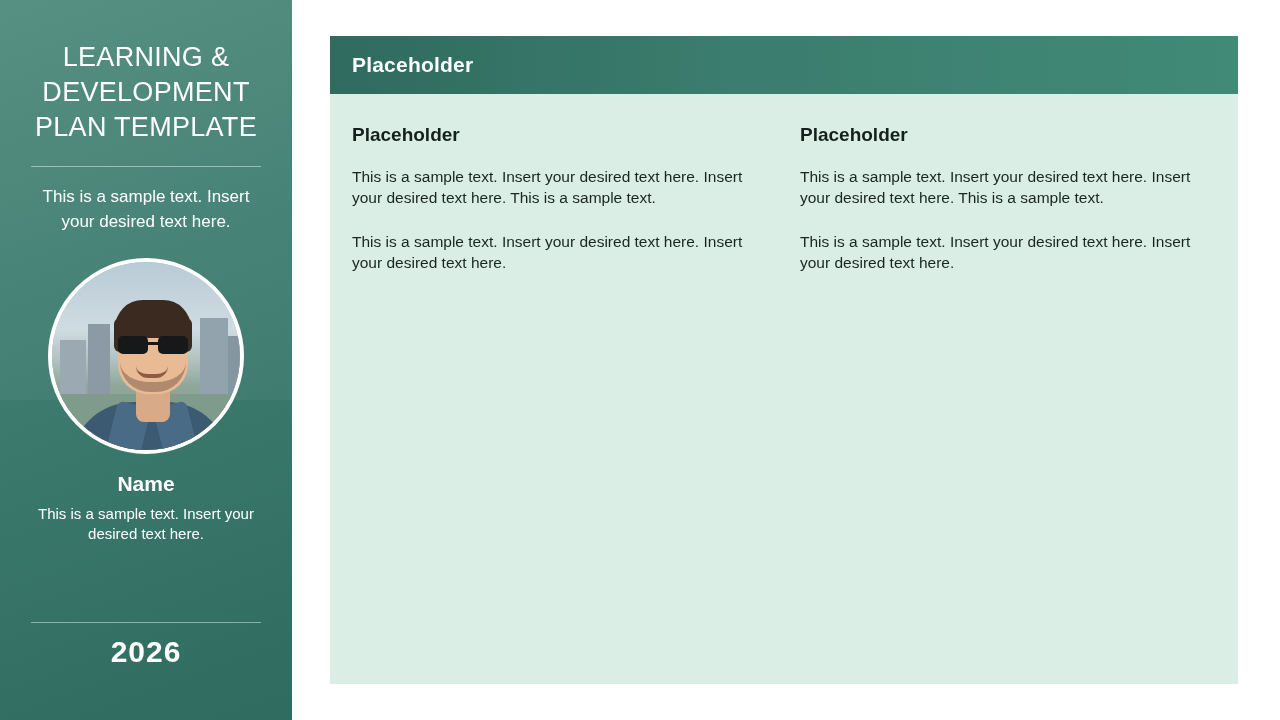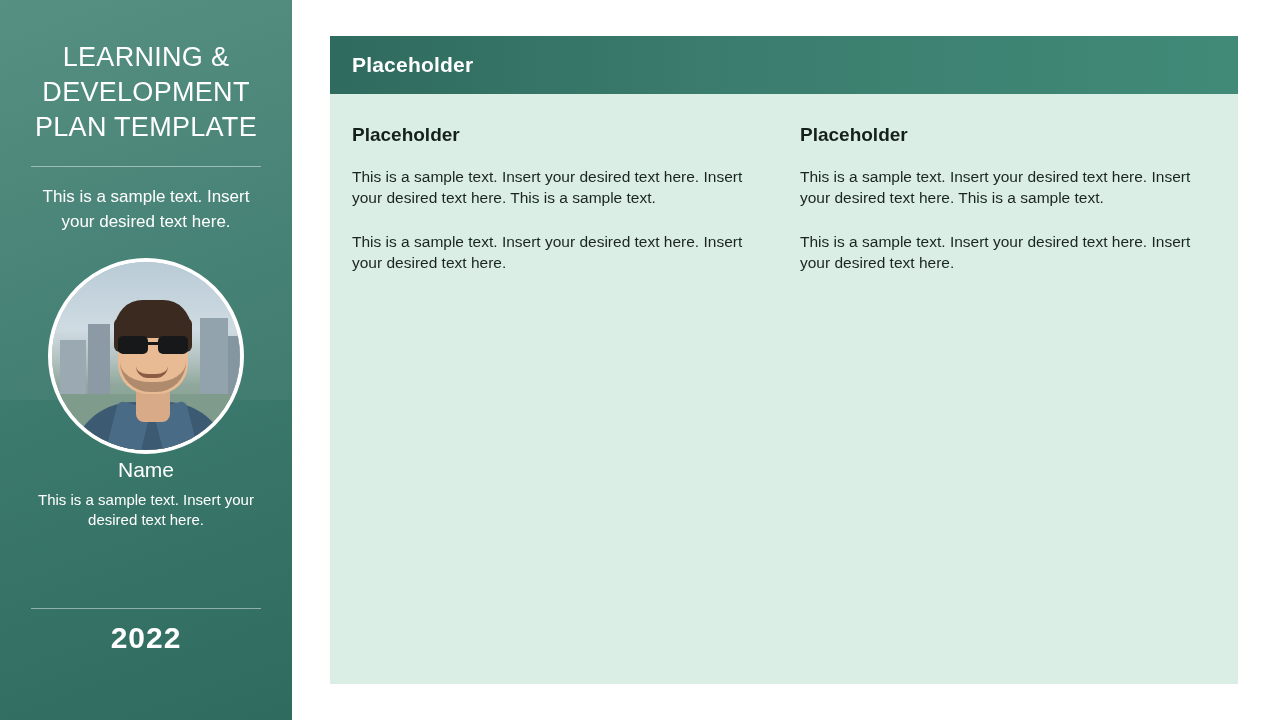--- a/index.html
+++ b/index.html
@@ -122,22 +122,22 @@
   }
   .beard {
     position:absolute; left:68px; top:96px; width:66px; height:34px;
     border-bottom: 10px solid rgba(70,48,36,0.35);
     border-radius: 0 0 30px 30px;
   }
 
   .person-name {
     color: #ffffff;
     font-size: 21px;
-    font-weight: 400;
-    margin-top: 4px;
+    font-weight: 700;
+    margin-top: 18px;
     text-align: center;
   }
   .person-desc {
     color: #ffffff;
     font-size: 15px;
     line-height: 20px;
     text-align: center;
     width: 238px;
     margin-top: 8px;
     font-weight: 400;
@@ -232,21 +232,21 @@
             <div class="bridge"></div>
             <div class="lens-r"></div>
           </div>
         </div>
       </div>
 
       <div class="person-name">Name</div>
       <p class="person-desc">This is a sample text. Insert your desired text here.</p>
 
       <div class="divider-bottom"></div>
-      <div class="year">2022</div>
+      <div class="year">2026</div>
     </div>
   </aside>
 
   <section class="content">
     <div class="content-header">
       <span class="content-header-title">Placeholder</span>
     </div>
     <div class="content-body">
 
       <div class="col">

